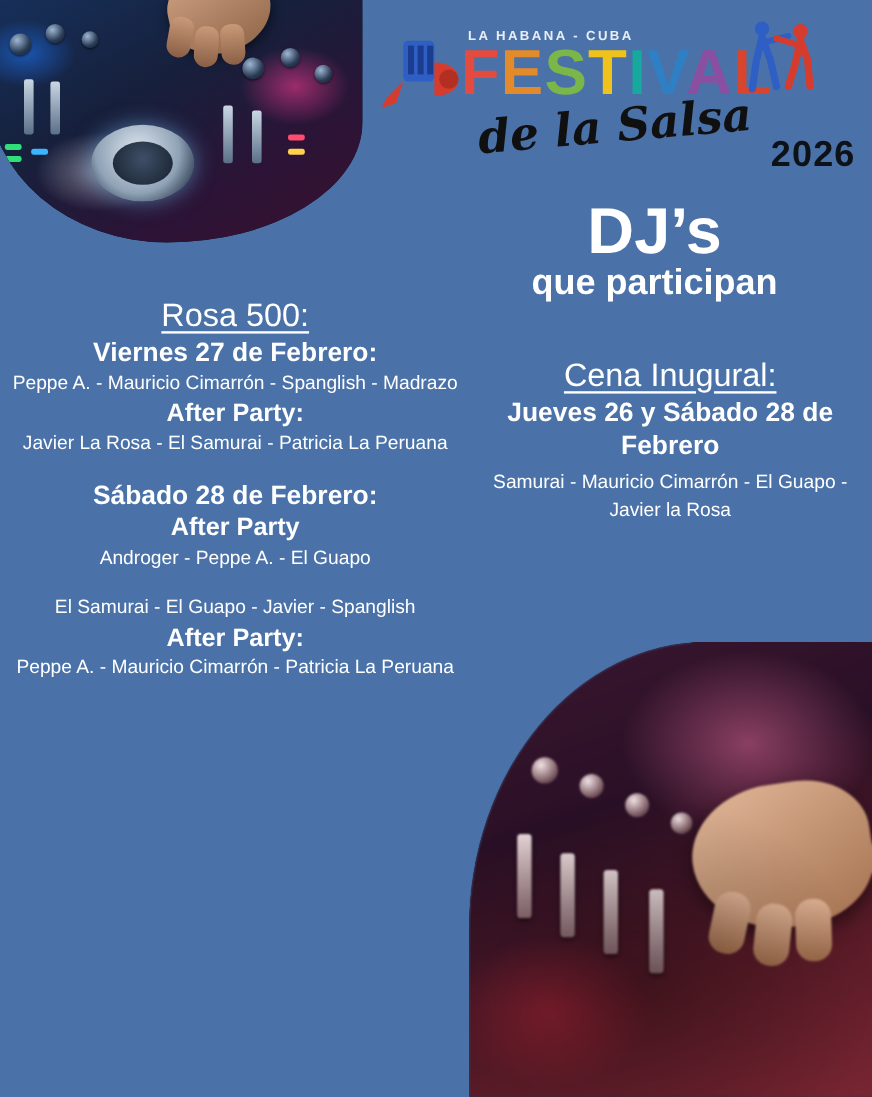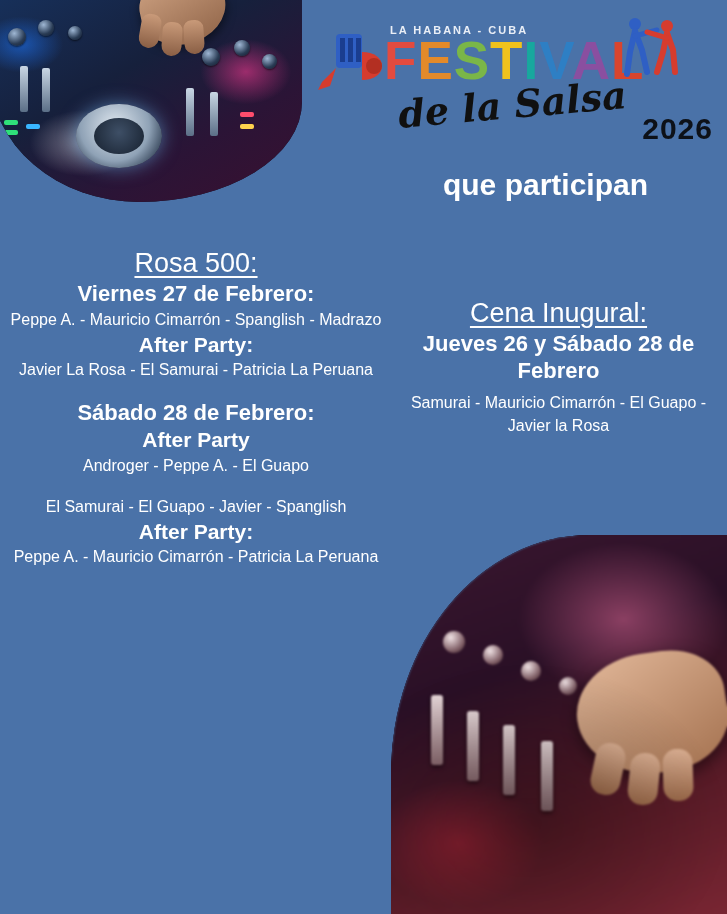--- a/index.html
+++ b/index.html
@@ -307,20 +307,21 @@
       <path d="M18 22 L40 16" stroke="#2f5fc4" stroke-width="5" stroke-linecap="round"></path>
       <circle cx="50" cy="12" r="6" fill="#d63c2e"></circle>
       <path d="M50 19 L46 38 L40 58 M50 19 L56 36 L58 58" stroke="#d63c2e" stroke-width="6" fill="none" stroke-linecap="round"></path>
       <path d="M50 24 L30 18" stroke="#d63c2e" stroke-width="5" stroke-linecap="round"></path>
     </svg>
 
     <div class="year">2026</div>
   </div>
 
   <div class="djs-title">
+    <div class="l1">DJ’s</div>
     <div class="l2">que participan</div>
   </div>
 
   <div class="col-left">
     <div class="hdr">Rosa 500:</div>
 
     <div class="subhdr">Viernes 27 de Febrero:</div>
     <div class="names">Peppe A. - Mauricio Cimarrón - Spanglish - Madrazo</div>
     <div class="after">After Party:</div>
     <div class="names">Javier La Rosa - El Samurai - Patricia La Peruana</div>

